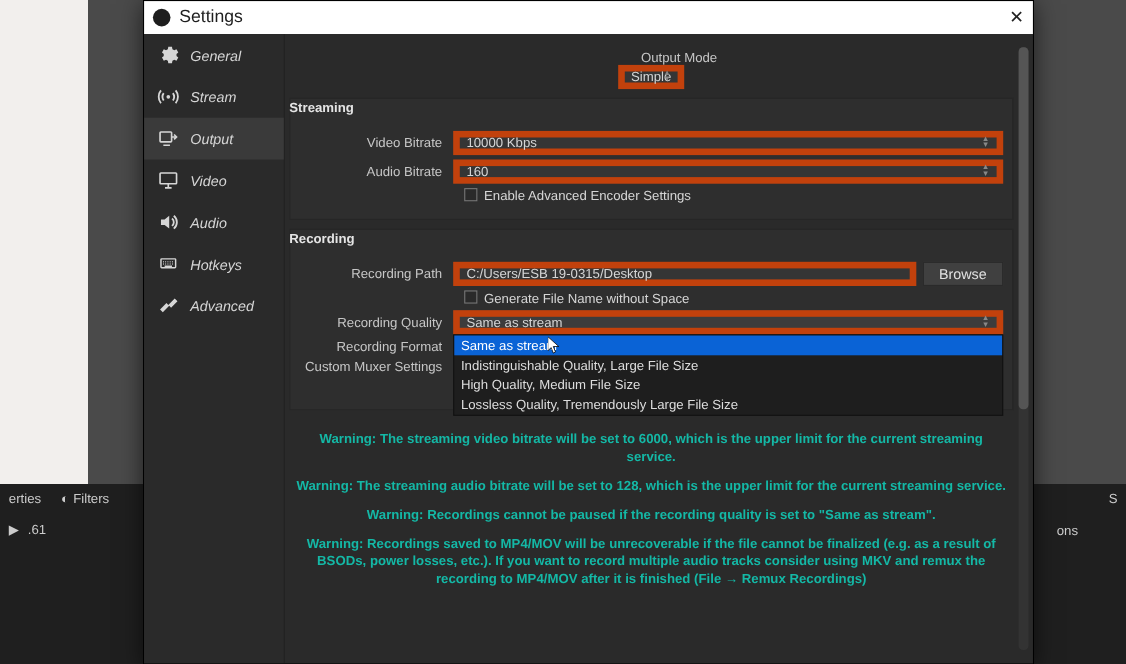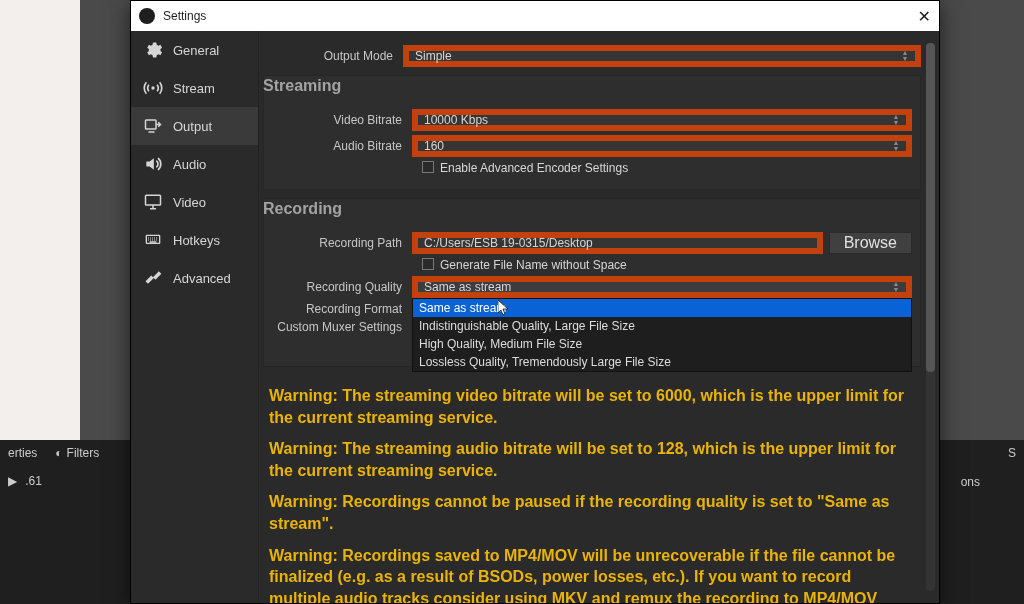--- a/index.html
+++ b/index.html
@@ -32,30 +32,31 @@
     background: #2b2b2b;
     border: 1px solid #000;
     box-shadow: 0 4px 20px rgba(0,0,0,.6);
     display:flex; flex-direction:column;
   }
   .titlebar {
     height: 30px; background:#fff; color:#1e1e1e;
     display:flex; align-items:center; padding:0 8px;
   }
   .titlebar .appicon { width:16px; height:16px; border-radius:50%; background:#1e1e1e; margin-right:8px;}
-  .titlebar .title { font-size:12px; }
+  .titlebar .title { font-size:16px; }
   .titlebar .close { margin-left:auto; font-size:16px; color:#222; cursor:pointer;}
   .body { flex:1; display:flex; background:#2a2a2a; overflow:hidden;}
   .sidebar {
     width: 128px; background:#2a2a2a; border-right:1px solid #222;
   }
   .side-item {
     display:flex; align-items:center; gap:10px;
     padding: 10px 12px; color:#d6d6d6; font-size:13px;
     cursor:pointer;
+    font-style:italic;
   }
   .side-item.active { background:#3a3a3a; }
   .side-item .ico { width:20px; height:18px; display:flex; align-items:center; justify-content:center;}
 
   .content { flex:1; display:flex; flex-direction:column; overflow:hidden; position:relative;}
   .content-inner { padding: 10px 18px 0 4px; overflow:hidden;}
   .scrollbar-y { position:absolute; right:4px; top:12px; bottom:12px; width:9px; background:#333; border-radius:4px;}
   .scrollbar-y .thumb { position:absolute; left:0; right:0; top:0; height:60%; background:#555; border-radius:4px;}
 
   .row { display:flex; align-items:center; margin: 4px 0;}
@@ -65,46 +66,46 @@
     background:#353535; border:6px solid #c2410c; color:#d6d6d6;
     height:22px; width:100%; font-size:12px; padding:0 6px;
     display:flex; align-items:center; position:relative;
   }
   .select .chev, .spinbox .spins {
     position:absolute; right:2px; top:0; bottom:0; width:16px;
     display:flex; flex-direction:column; justify-content:center; align-items:center; color:#888;
   }
   .spinbox .spins span { font-size:7px; line-height:6px;}
   .section-hdr {
-    background:#313131; color:#a3a3a3; font-weight:bold; font-size:16px;
+    background:#313131; color:#e5e5e5; font-weight:bold; font-size:12px;
     padding:6px 8px; margin: 6px 0 8px 0; border:1px solid #262626;
   }
   .panel { background:#2e2e2e; border:1px solid #262626; padding: 6px 8px 10px 8px; margin-bottom:8px;}
   .checkbox-row { display:flex; gap:6px; padding-left:150px; margin:4px 0;}
   .checkbox-row .box { width:12px; height:12px; border:1px solid #777; background:#2a2a2a;}
   .browse-btn {
     background:#404040; color:#e0e0e0; border:1px solid #2a2a2a;
-    height:22px; padding:0 14px; margin-left:6px; font-size:16px; cursor:pointer;
+    height:22px; padding:0 14px; margin-left:6px; font-size:13px; cursor:pointer;
   }
 
   
   .dropdown-open { position:relative; }
   .dd-list {
     position:absolute; left:0; right:0; top:22px;
     background:#1e1e1e; border:1px solid #111; z-index:50;
   }
   .dd-list .opt { padding:2px 6px; font-size:12px; color:#ddd; cursor:pointer;}
   .dd-list .opt.hl { background:#0a63d6; color:#fff;}
   .cursor-arrow {
     position:absolute; left:86px; top:24px; z-index:60; pointer-events:none;
     width:12px; height:16px;
   }
 
   .warnings { padding: 10px 6px 0 6px; }
-  .warn { color:#eab308; font-weight:bold; font-size:16px; margin-bottom:10px; line-height:1.35;}
+  .warn { color:#14b8a6; font-weight:bold; font-size:12px; margin-bottom:10px; line-height:1.35;text-align:center;}
 </style>
 </head>
 <body>
 
 <div class="bg-left"></div>
 <div class="bg-bottom">
   <div class="row1">
     <span>erties</span>
     <span style="display:flex;align-items:center;gap:4px;">
       <span class="eyeish">◐</span>
@@ -151,59 +152,59 @@
           <svg viewBox="0 0 24 24" width="22" height="18" fill="none" stroke="#d6d6d6" stroke-width="2">
               <rect x="2" y="4" width="14" height="12" rx="1"></rect>
               <path d="M16 10h6M19 7l3 3-3 3"></path>
               <path d="M6 20h8"></path>
             </svg>
         </span>
         <span>Output</span>
       </div>
       <div class="side-item">
         <span class="ico">
+          <svg viewBox="0 0 24 24" width="20" height="18" fill="none" stroke="#d6d6d6" stroke-width="2">
+              <rect x="2" y="3" width="20" height="13" rx="1"></rect>
+              <path d="M8 21h8M12 16v5"></path>
+            </svg>
+        </span>
+        <span>Video</span>
+      </div>
+      <div class="side-item">
+        <span class="ico">
           <svg viewBox="0 0 24 24" width="20" height="20" fill="#d6d6d6">
               <path d="M4 9v6h4l5 4V5L8 9H4z"></path>
               <path d="M16 8a5 5 0 010 8M18 5a9 9 0 010 14" stroke="#d6d6d6" stroke-width="2" fill="none"></path>
             </svg>
         </span>
         <span>Audio</span>
       </div>
       <div class="side-item">
         <span class="ico">
-          <svg viewBox="0 0 24 24" width="20" height="18" fill="none" stroke="#d6d6d6" stroke-width="2">
-              <rect x="2" y="3" width="20" height="13" rx="1"></rect>
-              <path d="M8 21h8M12 16v5"></path>
-            </svg>
-        </span>
-        <span>Video</span>
-      </div>
-      <div class="side-item">
-        <span class="ico">
           <svg viewBox="0 0 24 24" width="20" height="16" fill="none" stroke="#d6d6d6" stroke-width="2">
               <rect x="2" y="5" width="20" height="12" rx="1"></rect>
               <path d="M5 9h1M8 9h1M11 9h1M14 9h1M17 9h1M5 12h1M8 12h1M11 12h1M14 12h1M17 12h1M7 15h10"></path>
             </svg>
         </span>
         <span>Hotkeys</span>
       </div>
       <div class="side-item">
         <span class="ico">
           <svg viewBox="0 0 24 24" width="20" height="20" fill="#d6d6d6">
               <path d="M22 7l-3-3-7 7-2-2-7 7 3 3 7-7 2 2 7-7z"></path>
             </svg>
         </span>
         <span>Advanced</span>
       </div>
     </div>
 
     <div class="content">
       <div class="content-inner">
 
-        <div class="row" style="margin-bottom:8px;">
+        <div class="row" style="margin-bottom:8px;flex-direction:column;">
           <div class="lbl">Output Mode</div>
           <div class="ctrl">
             <div class="select">
               <span>Simple</span>
               <span class="chev">
                 <span style="font-size:7px;line-height:6px;">▲</span>
                 <span style="font-size:7px;line-height:6px;">▼</span>
               </span>
             </div>
           </div>

